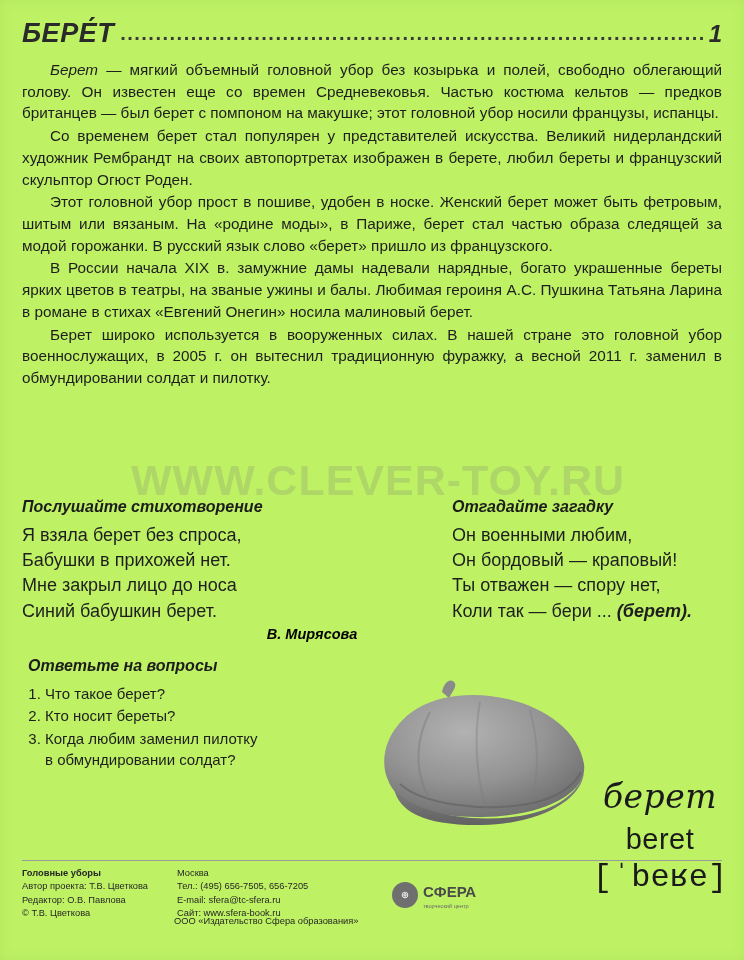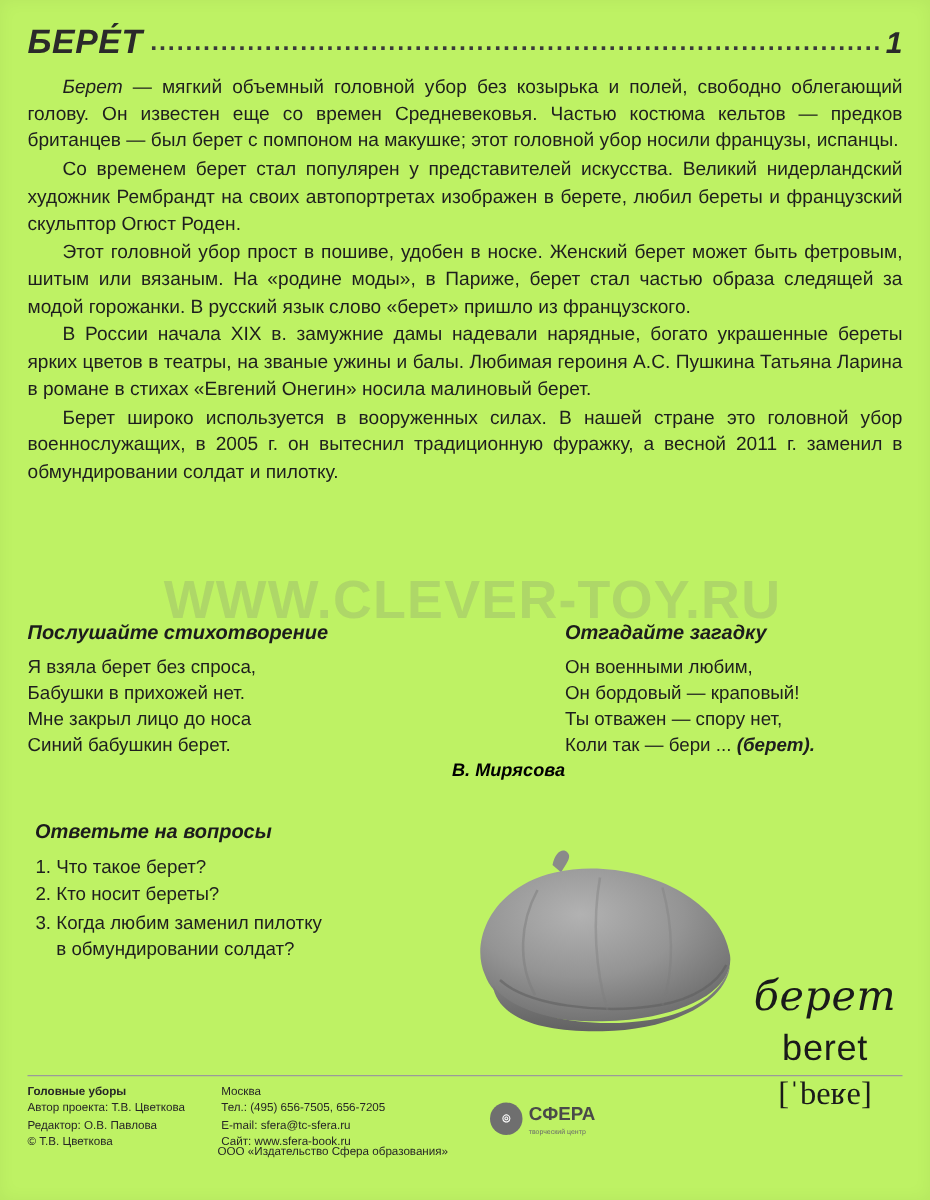--- a/index.html
+++ b/index.html
@@ -106,31 +106,31 @@
   .col-left { width: 430px; }
   .col-right { width: 270px; }
   .sec-head {
     font-size: 16px;
     font-style: italic;
     font-weight: bold;
     color: #1c1c1c;
     margin-bottom: 7px;
   }
   .verse {
-    font-size: 15px;
+    font-size: 18px;
     line-height: 1.40;
     color: #1e1e1e;
   }
   .verse div { white-space: nowrap; }
   .author {
     margin-top: 2px;
     font-style: italic;
     font-weight: bold;
     font-size: 14.5px;
-    text-align: right;
+    text-align: center;
     padding-left: 150px;
   }
   .riddle-answer { font-style: italic; font-weight: bold; }
 
   
   .questions {
     position: absolute;
     left: 28px;
     top: 657px;
     width: 330px;
@@ -171,23 +171,23 @@
     letter-spacing: 0.5px;
     line-height: 1;
   }
   .word-latin {
     font-size: 29px;
     margin-top: 12px;
     line-height: 1;
     letter-spacing: 0.5px;
   }
   .word-ipa {
-    font-size: 26px;
+    font-size: 32px;
     margin-top: 8px;
-    font-family: Liberation Serif, serif;
+    font-family: Liberation Mono, monospace;
     line-height: 1;
     text-align: center;
   }
 
   
   .footer {
     position: absolute;
     left: 22px;
     top: 860px;
     width: 700px;

